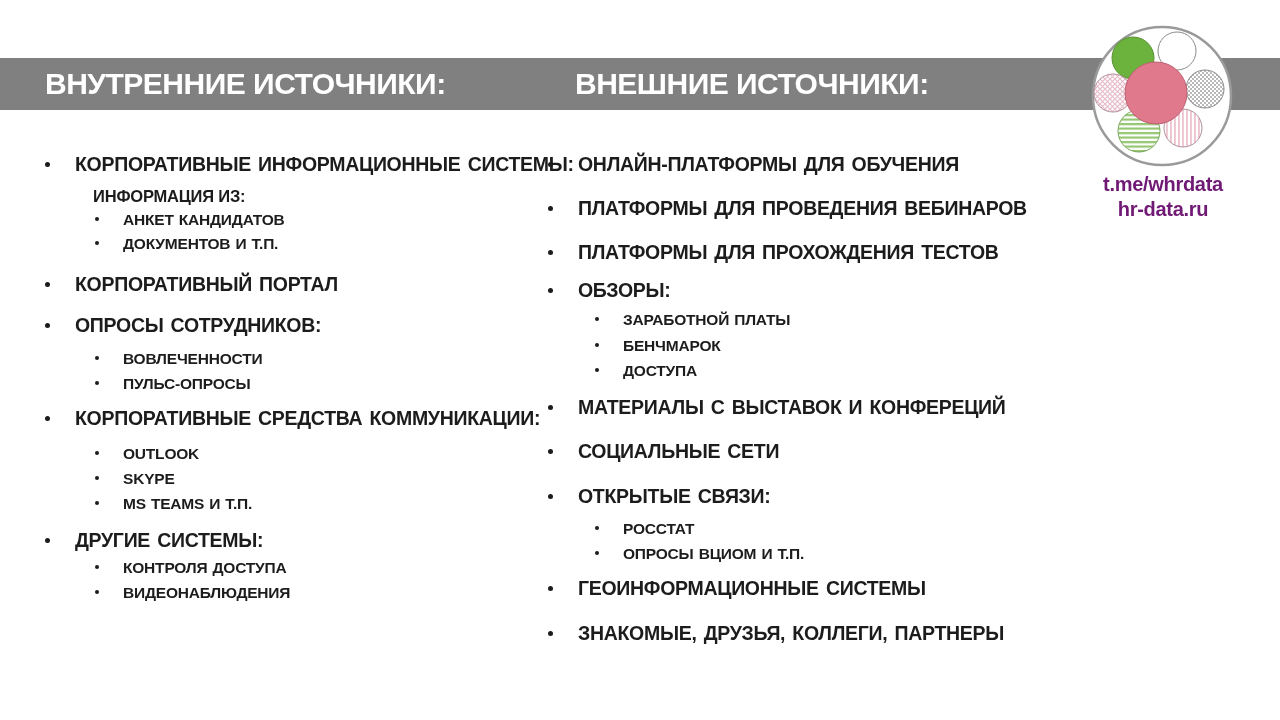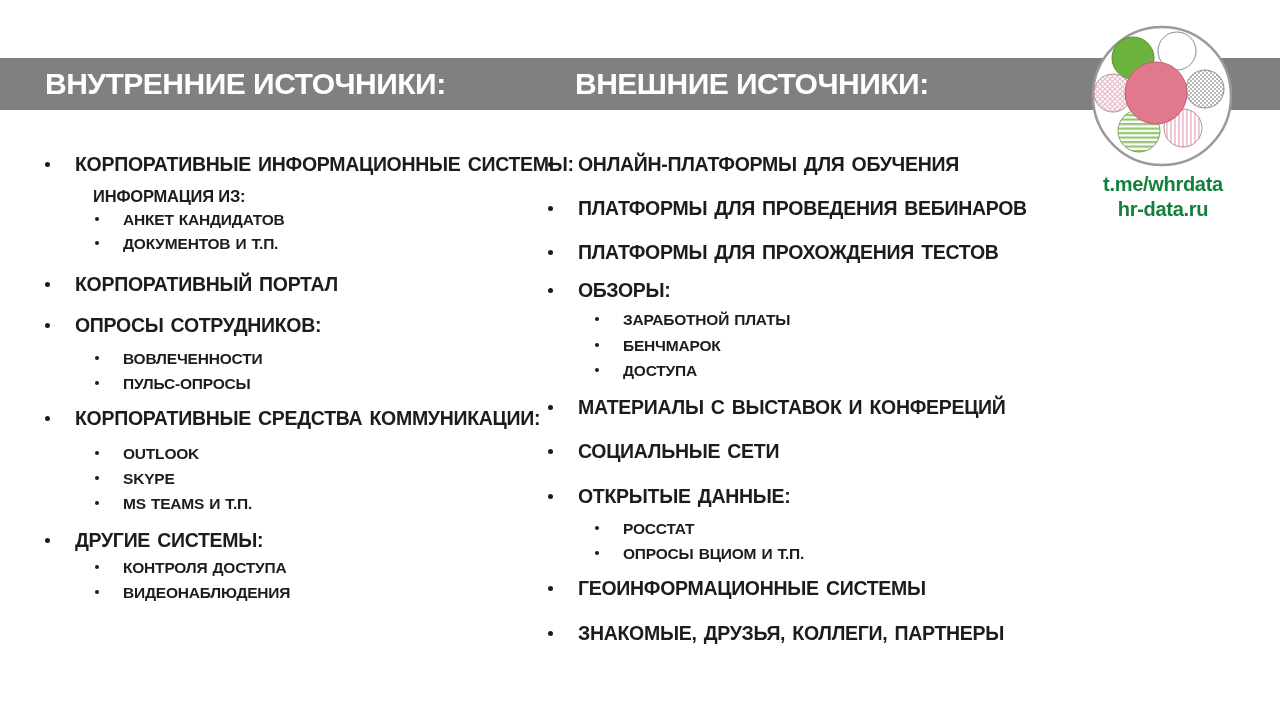--- a/index.html
+++ b/index.html
@@ -31,21 +31,21 @@
   .bullet{flex:0 0 30px;display:flex;}
   .l2 .bullet{flex:0 0 28px;}
   .dot{display:block;width:5px;height:5px;border-radius:50%;background:#1c1c1c;margin-top:7px;}
   .l2 .dot{width:4px;height:4px;margin-top:5px;}
 
   
   .logo-wrap{position:absolute;left:1090px;top:24px;width:146px;height:146px;}
   .links{
     position:absolute;left:1083px;top:172px;width:160px;
     text-align:center;font-weight:700;font-size:20px;line-height:25px;
-    color:#15803d;letter-spacing:-0.3px;
+    color:#701a75;letter-spacing:-0.3px;
   }
 </style>
 </head>
 <body>
 
 <div class="band"></div>
 <div class="band-title left">ВНУТРЕННИЕ ИСТОЧНИКИ:</div>
 <div class="band-title right">ВНЕШНИЕ ИСТОЧНИКИ:</div>
 
 <div class="logo-wrap">
@@ -226,21 +226,21 @@
   <div class="row l1" style="margin-top:25px">
       <span class="bullet">
         <i class="dot"></i>
       </span>
       <span>СОЦИАЛЬНЫЕ СЕТИ</span>
     </div>
   <div class="row l1" style="margin-top:26px">
       <span class="bullet">
         <i class="dot"></i>
       </span>
-      <span>ОТКРЫТЫЕ ДАННЫЕ:</span>
+      <span>ОТКРЫТЫЕ СВЯЗИ:</span>
     </div>
   <div class="row l2" style="margin-top:15px">
       <span class="bullet">
         <i class="dot"></i>
       </span>
       <span>РОССТАТ</span>
     </div>
   <div class="row l2" style="margin-top:10px">
       <span class="bullet">
         <i class="dot"></i>

